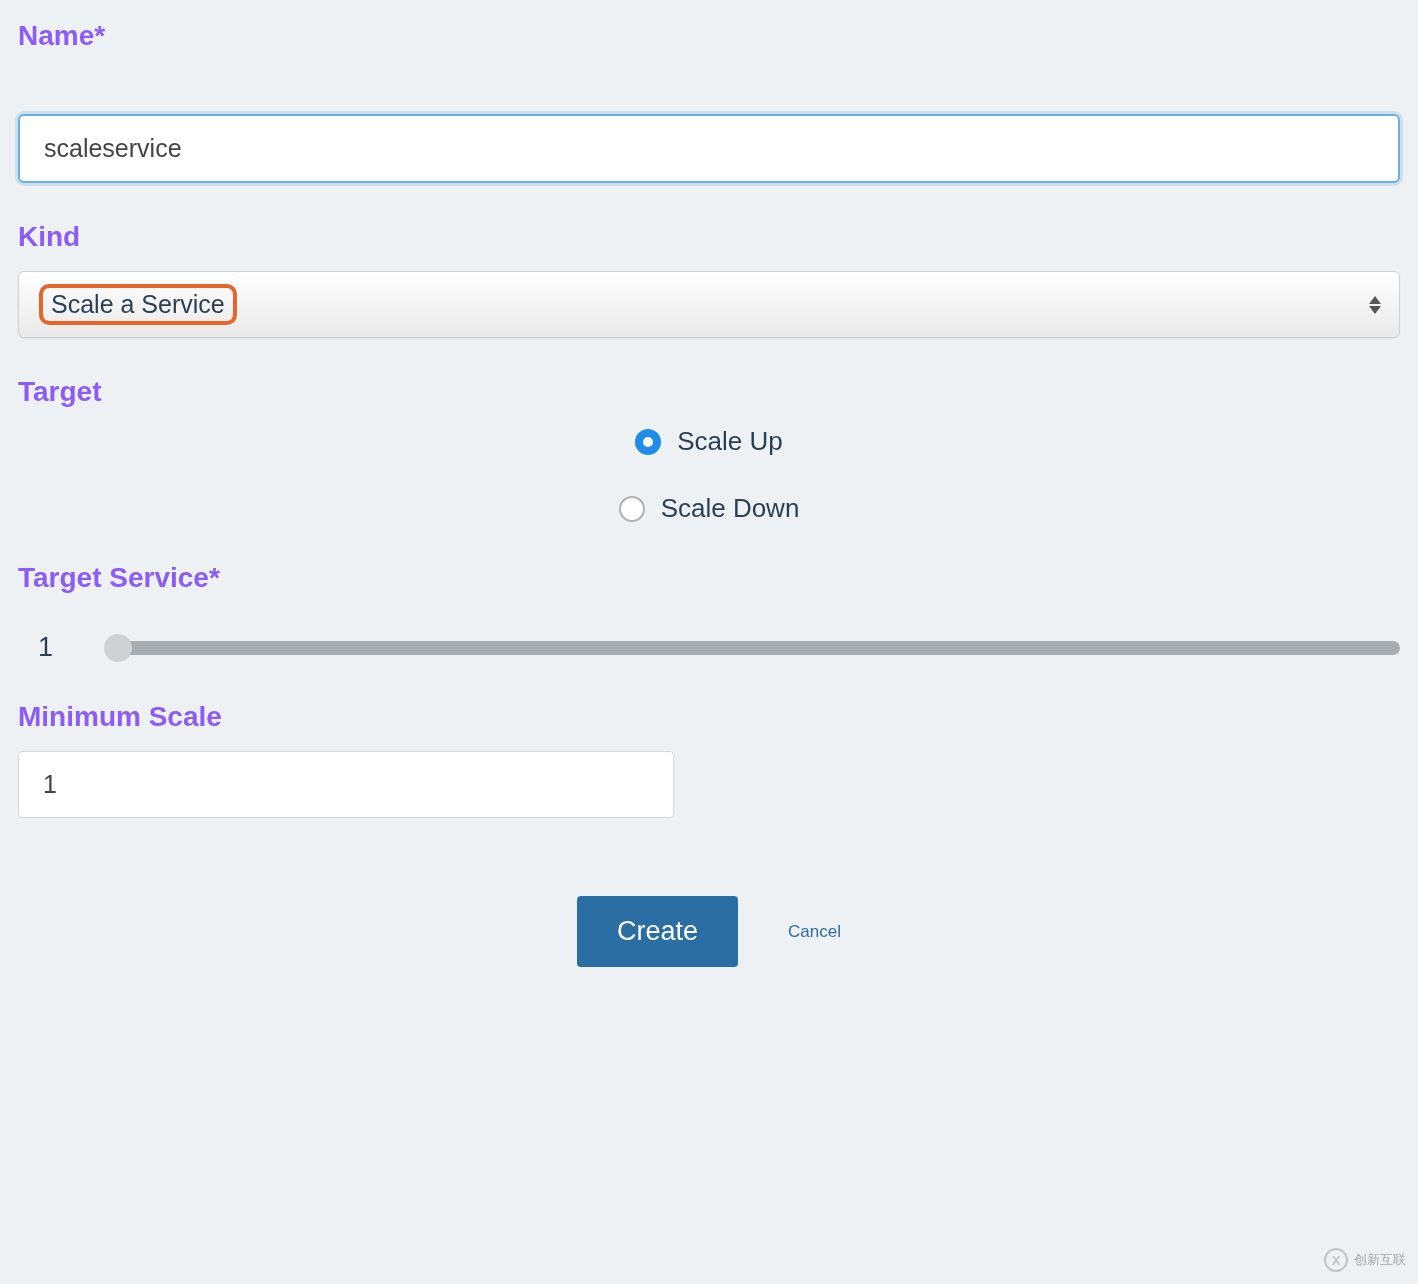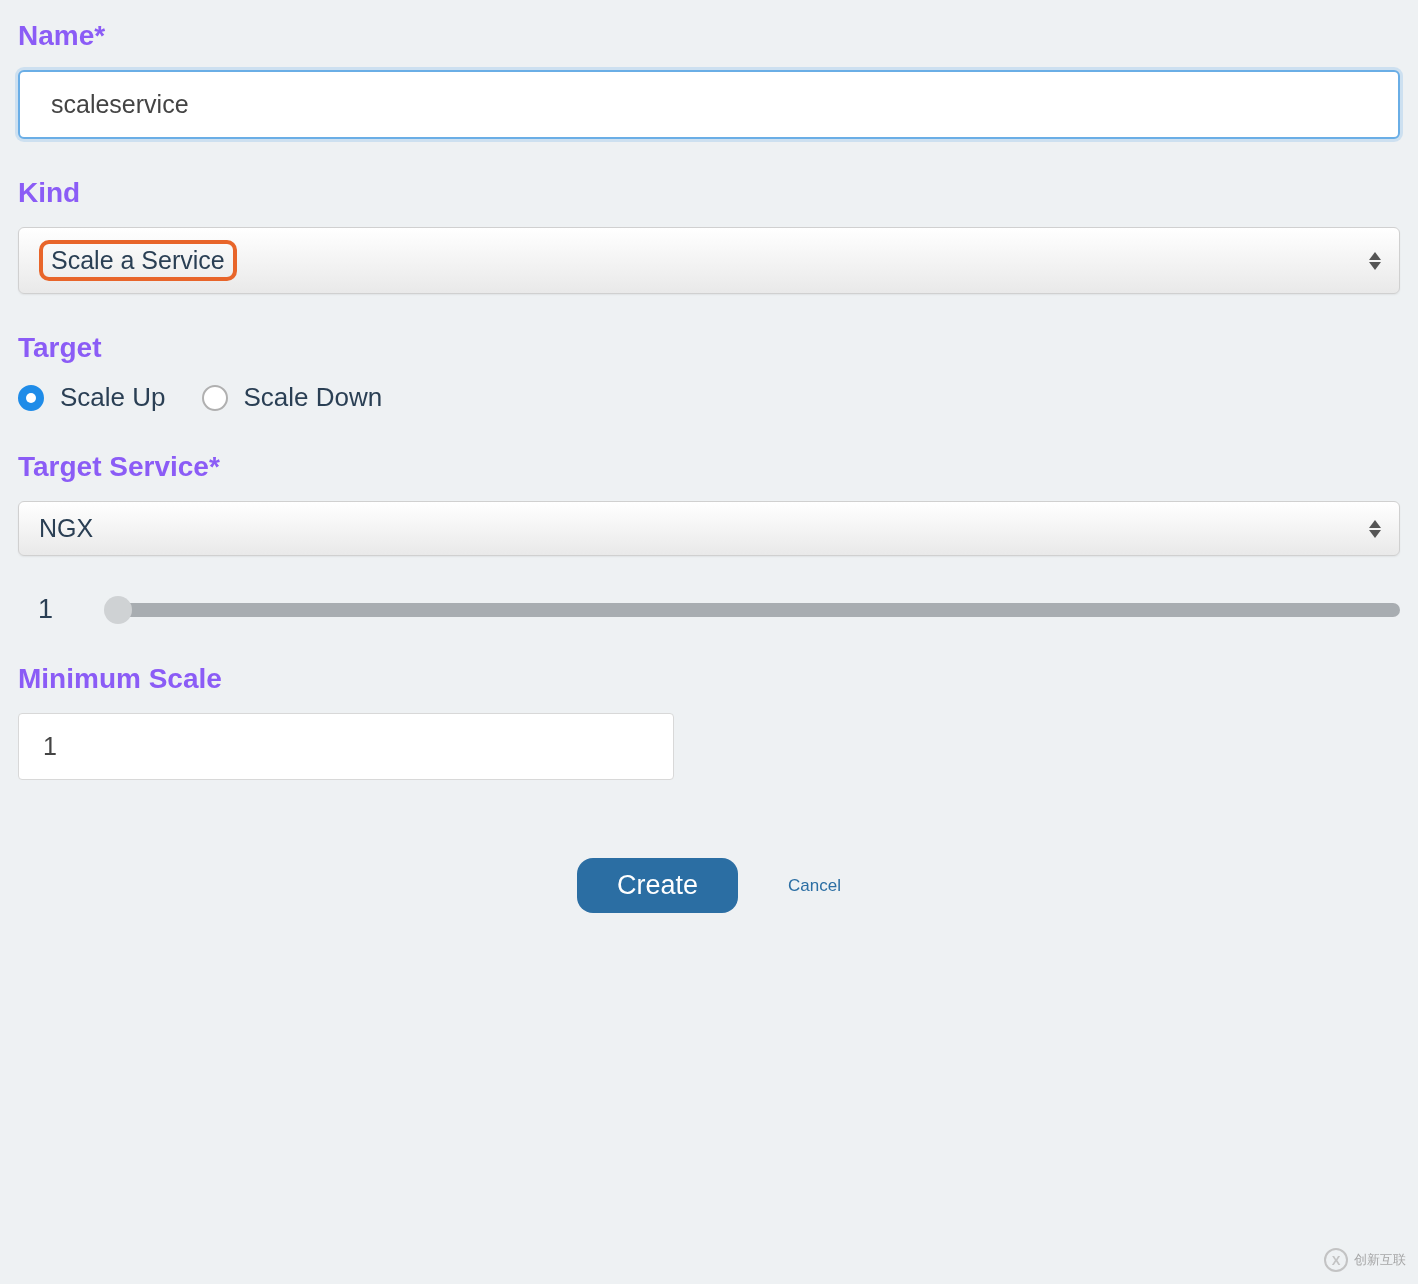--- a/index.html
+++ b/index.html
@@ -19,28 +19,29 @@
     }
     .form-label {
       display: block;
       font-size: 28px;
       font-weight: 600;
       color: #8b5cf6;
       margin-bottom: 18px;
     }
     .text-input {
       width: 100%;
-      padding: 18px 31px;
+      padding: 18px 24px;
       font-size: 25px;
       color: #444;
       background: #fff;
       border: 2px solid #6aaee6;
       border-radius: 6px;
       outline: none;
       box-shadow: 0 0 0 3px rgba(106,174,230,0.25);
+      margin-top: 44px;
     }
     .text-input-plain {
       width: 100%;
       padding: 18px 24px;
       font-size: 25px;
       color: #444;
       background: #fff;
       border: 1px solid #d8d8d8;
       border-radius: 4px;
       outline: none;
@@ -76,20 +77,21 @@
     .select-arrows svg {
       width: 12px;
       height: 8px;
     }
     .radio-row {
       display: flex;
       align-items: center;
       gap: 36px;
       font-size: 26px;
       color: #2a3f54;
+      flex-direction: column;
     }
     .radio-item {
       display: inline-flex;
       align-items: center;
       gap: 16px;
       cursor: pointer;
     }
     .radio-custom {
       width: 26px;
       height: 26px;
@@ -155,23 +157,23 @@
       display: flex;
       justify-content: center;
       align-items: center;
       gap: 50px;
       margin-top: 40px;
     }
     .btn-primary {
       background: #2b6ea3;
       color: #fff;
       border: none;
-      padding: 12px 40px;
+      padding: 20px 40px;
       font-size: 27px;
-      border-radius: 16px;
+      border-radius: 4px;
       cursor: pointer;
     }
     .btn-link {
       background: none;
       border: none;
       color: #2b6ea3;
       font-size: 17px;
       cursor: pointer;
       text-align: right;
     }
@@ -230,31 +232,20 @@
     </label>
     <label class="radio-item">
       <span class="radio-custom"></span>
       <span>Scale Down</span>
     </label>
   </div>
 </div>
 
 <div class="form-group">
   <label class="form-label">Target Service*</label>
-  <div class="select-wrapper">
-    <span>NGX</span>
-    <span class="select-arrows">
-      <svg viewBox="0 0 12 8">
-          <polygon points="6,0 12,8 0,8" fill="#555"></polygon>
-        </svg>
-      <svg viewBox="0 0 12 8">
-          <polygon points="0,0 12,0 6,8" fill="#555"></polygon>
-        </svg>
-    </span>
-  </div>
 </div>
 
 <div class="form-group">
   <div class="slider-row">
     <span class="slider-value">1</span>
     <div class="slider-track">
       <div class="slider-thumb"></div>
     </div>
   </div>
 </div>

